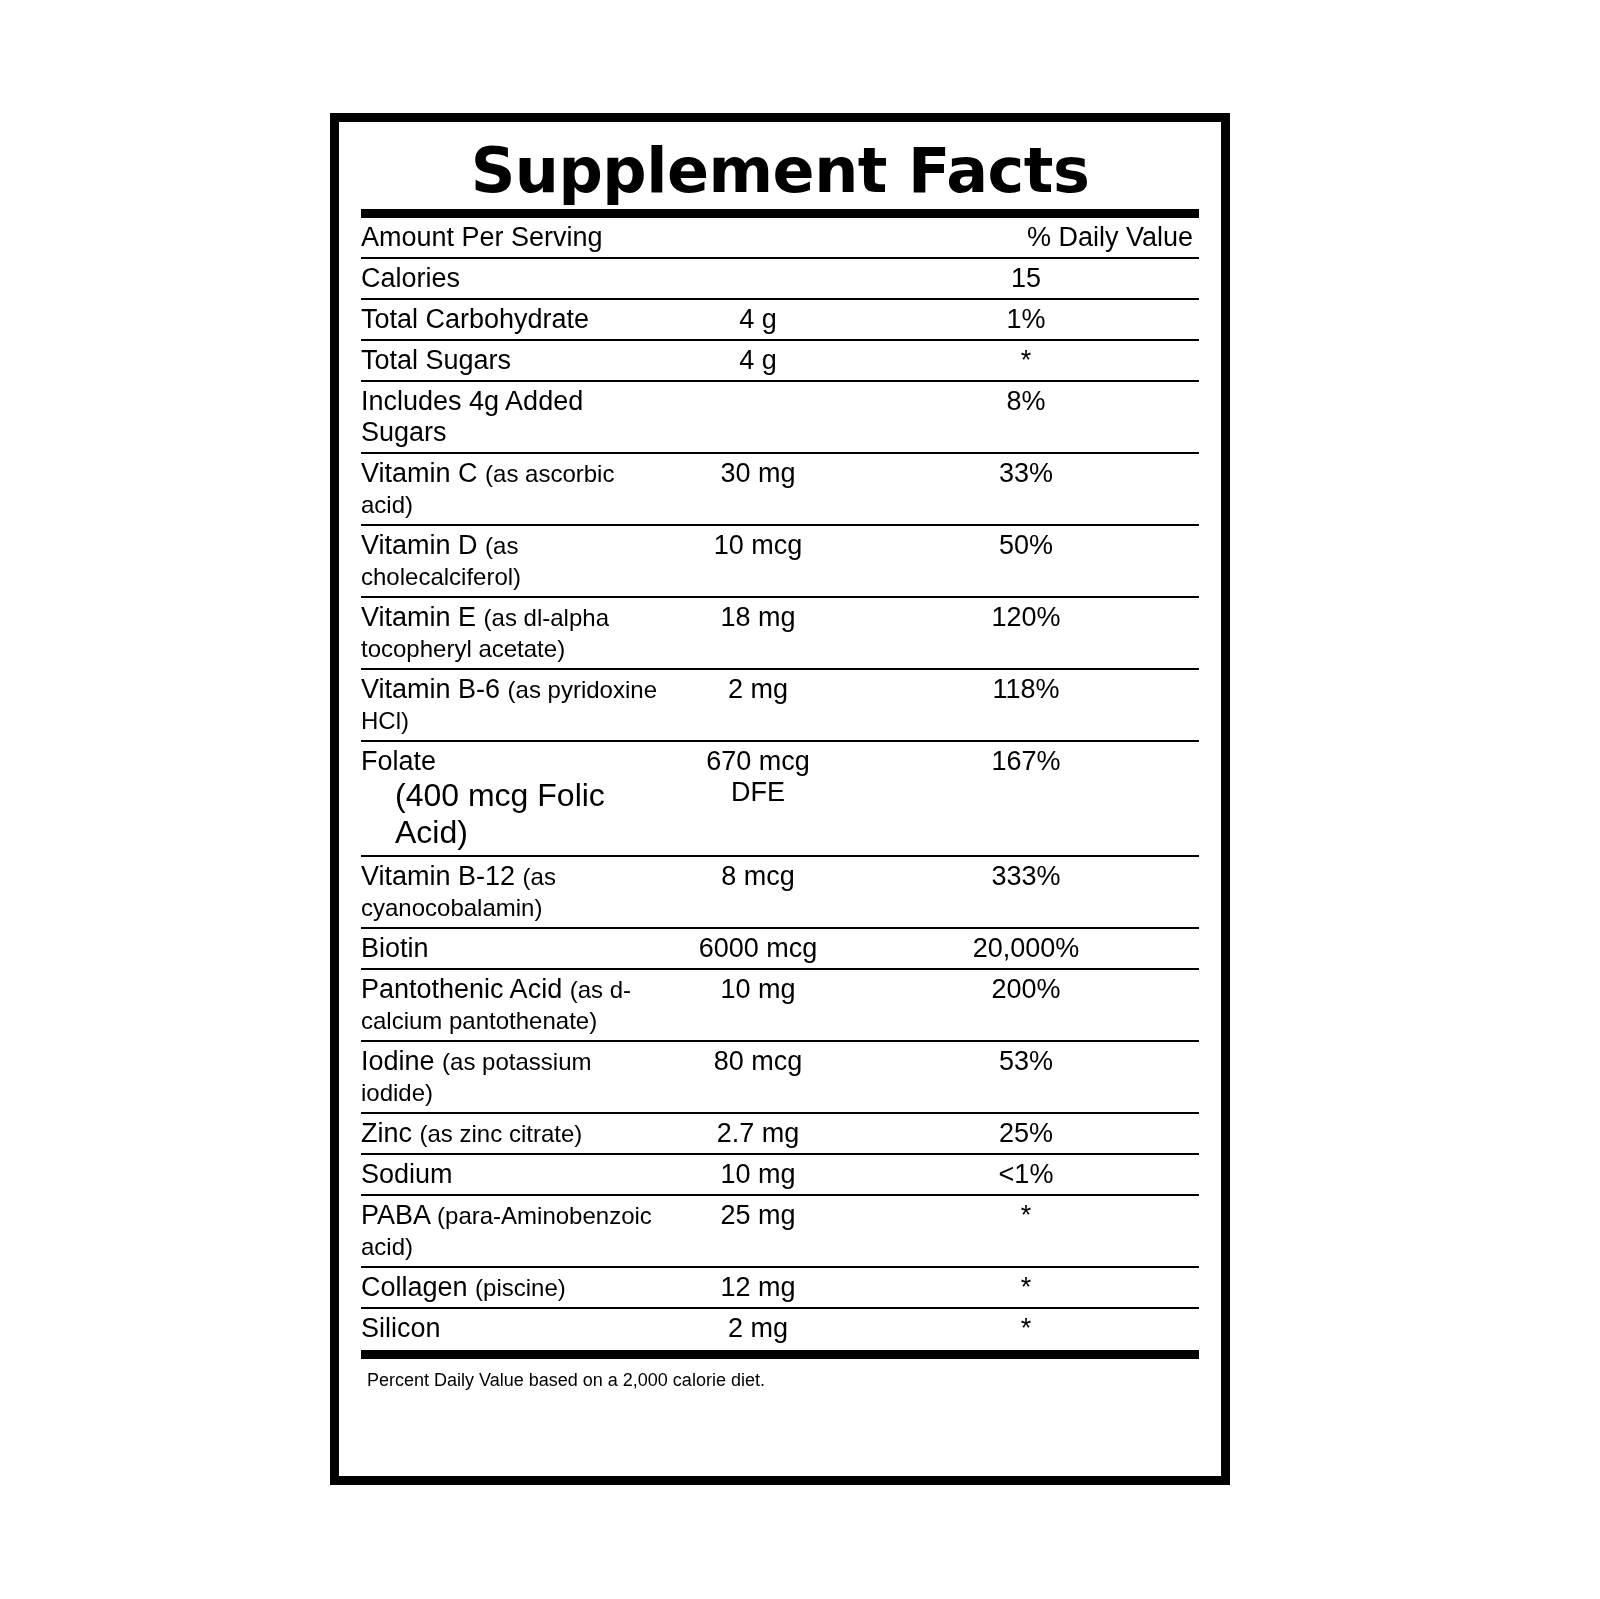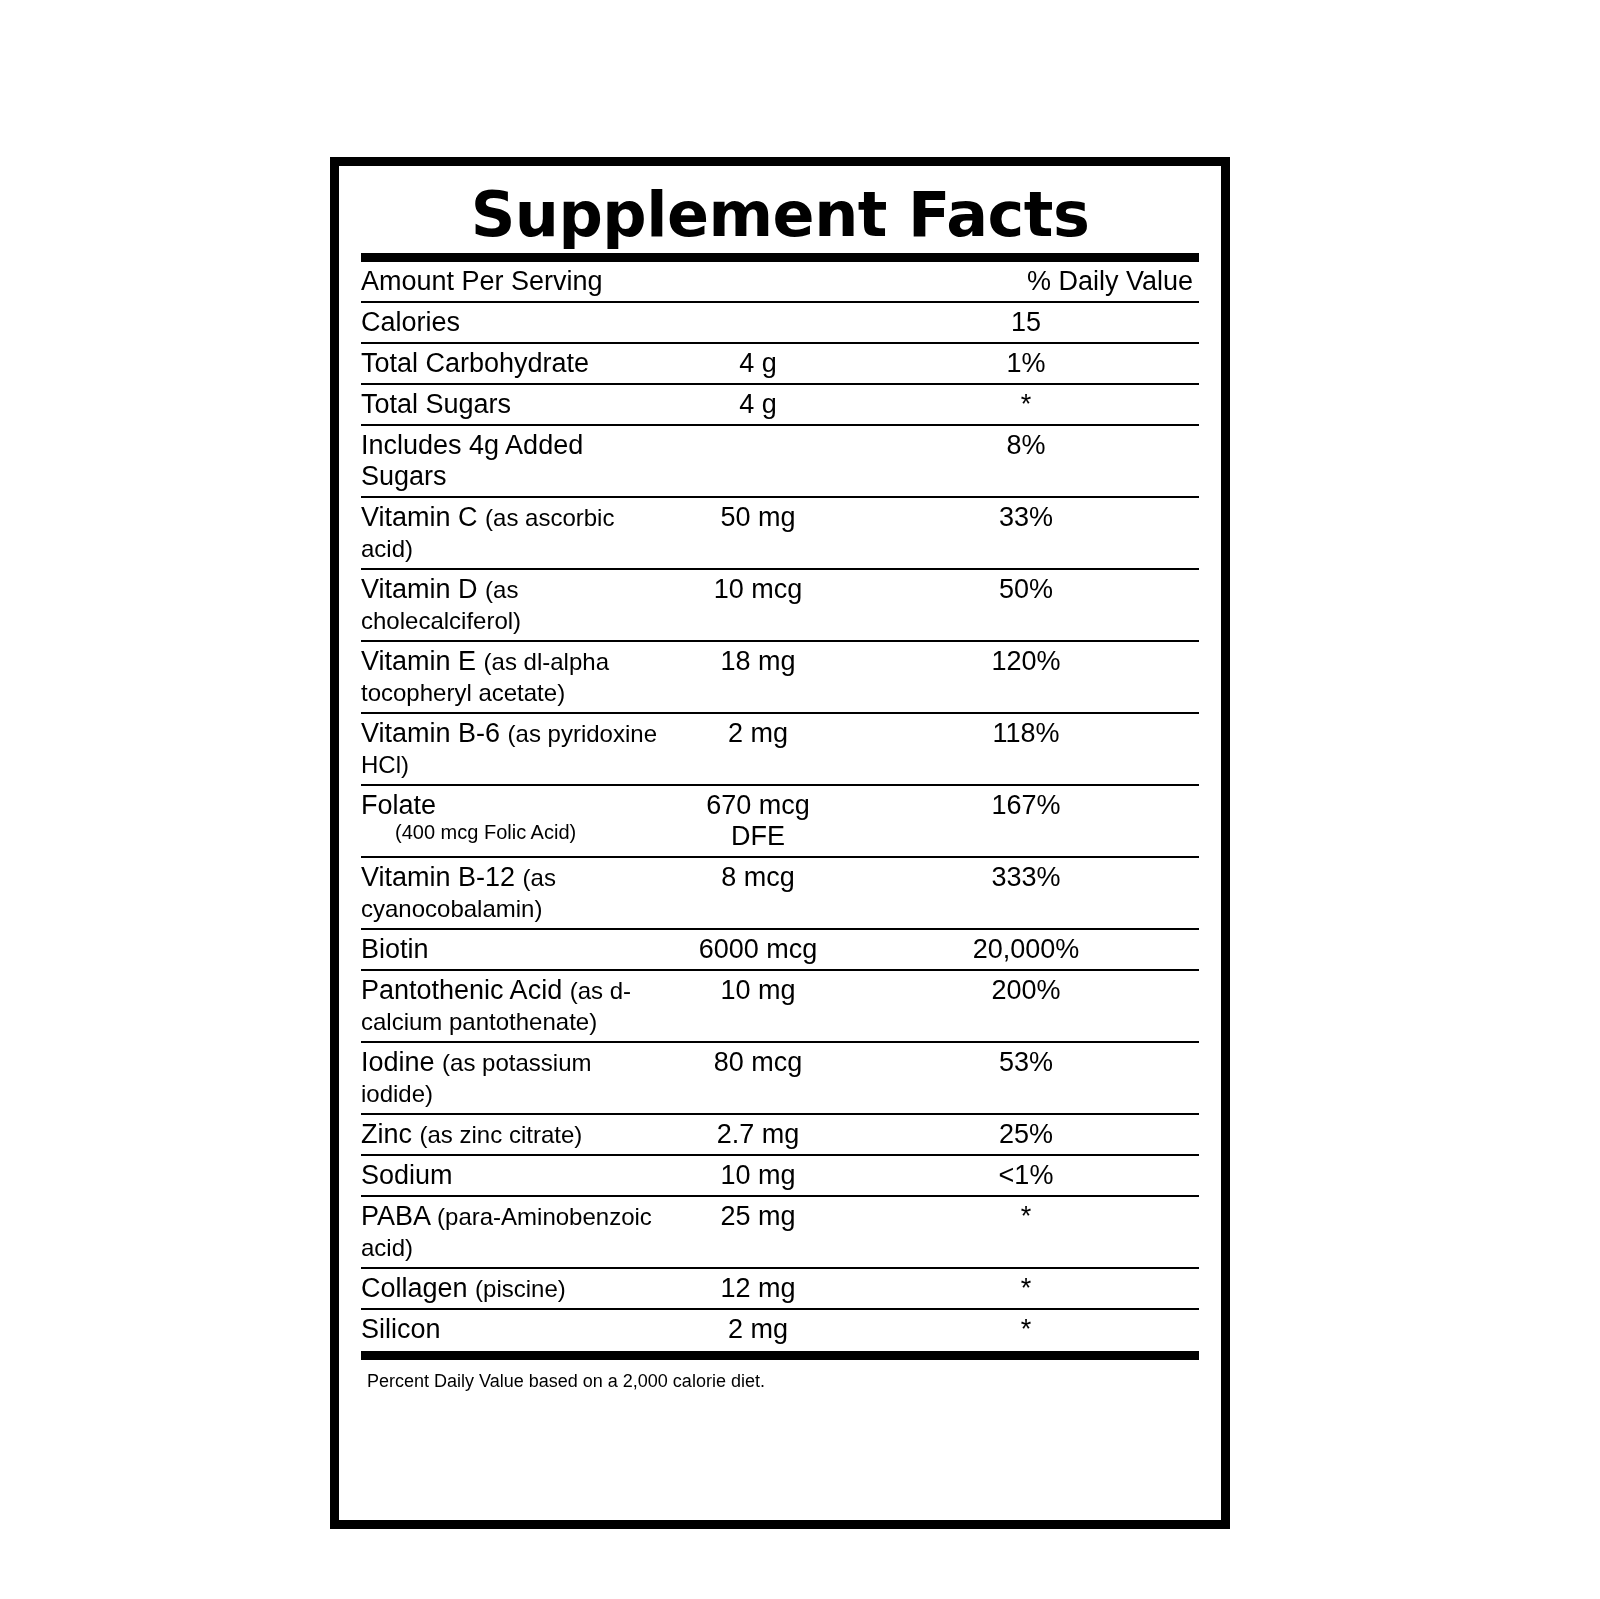--- a/index.html
+++ b/index.html
@@ -25,21 +25,20 @@
   .panel {
     position: absolute;
     left: 330px;
     top: 113px;
     width: 900px;
     height: 1372px;
     border: 9px solid #000;
     box-sizing: border-box;
     background: #fff;
     padding: 10px 22px 12px 22px;
-    margin-top: 44px;
   }
 
   .sf-title {
     text-align: center;
     font-weight: bold;
     font-size: 62px;
     line-height: 1.05;
     letter-spacing: -0.5px;
     margin: 6px 0 6px 0;
     font-family: "DejaVu Sans", sans-serif;
@@ -91,21 +90,21 @@
   .hdr .c-dv { text-align: right; padding-right: 6px; width: 340px; }
 
   .sub1 { padding-left: 46px; }
   .sub2 { padding-left: 82px; }
   .small-paren {
     font-size: 24px;
   }
   .indent-line {
     padding-left: 34px;
     display: block;
-    font-size: 20px;
+    font-size: 32px;
   }
 
   .footnotes {
     font-size: 18px;
     line-height: 1.25;
     padding: 10px 0 0 6px;
   }
 
   
   .side-col {
@@ -153,21 +152,21 @@
 
         <tr>
           <td class="c-name sub2">Includes 4g Added Sugars</td>
           <td class="c-amt"></td>
           <td class="c-dv">8%</td>
         </tr>
 
 
         <tr>
           <td class="c-name"><span>Vitamin C</span> <span class="small-paren">(as ascorbic acid)</span></td>
-          <td class="c-amt">50 mg</td>
+          <td class="c-amt">30 mg</td>
           <td class="c-dv">33%</td>
         </tr>
 
         <tr>
           <td class="c-name"><span>Vitamin D</span> <span class="small-paren">(as cholecalciferol)</span></td>
           <td class="c-amt">10 mcg</td>
           <td class="c-dv">50%</td>
         </tr>
 
         <tr>

